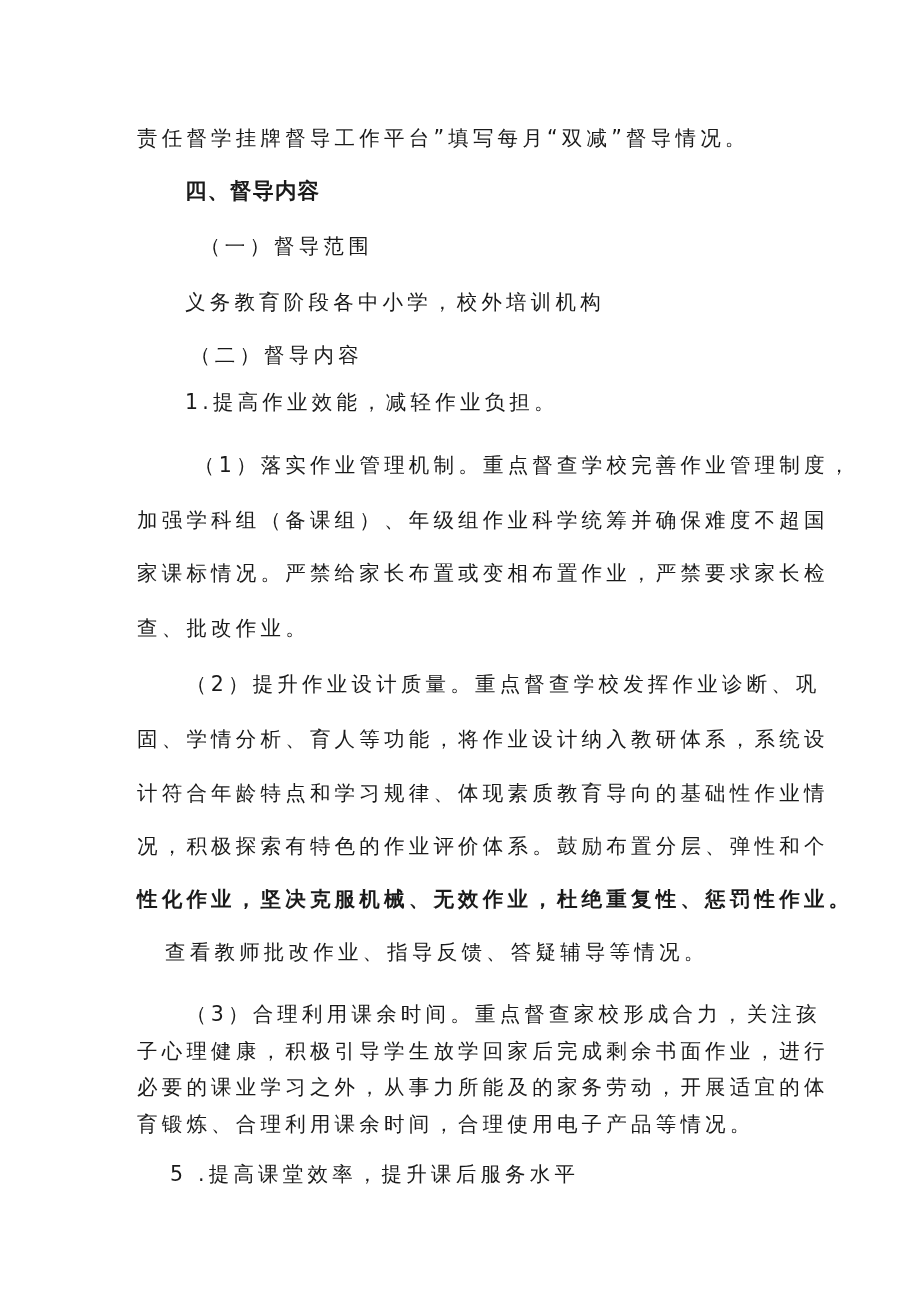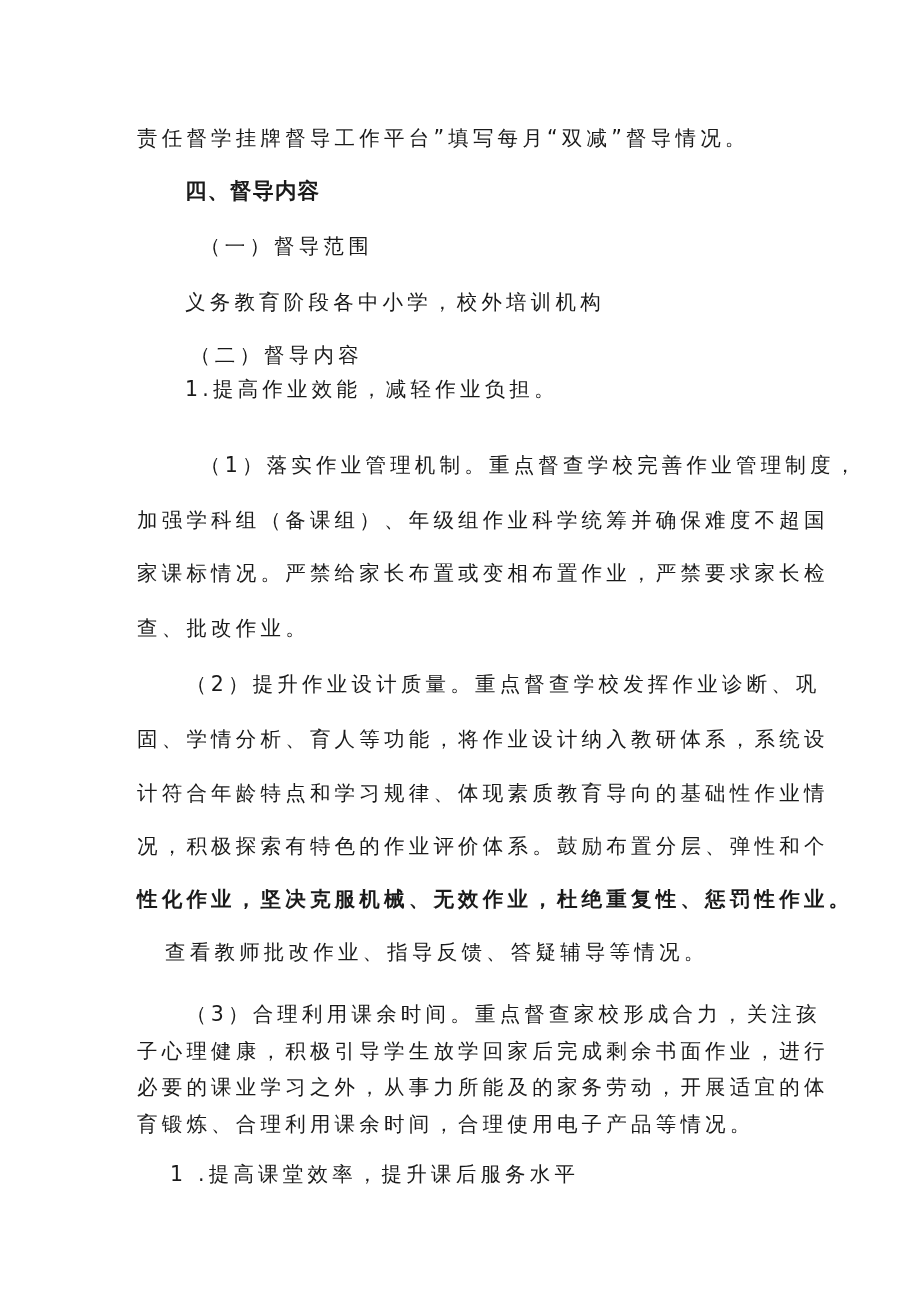--- a/index.html
+++ b/index.html
@@ -11,33 +11,33 @@
 </style>
 </head>
 <body>
 
 <div>
   <div class="line" style="left:137px; top:128px;">责任督学挂牌督导工作平台”填写每月“双减”督导情况。</div>
   <div class="line heading" style="left:185px; top:180px;">四、督导内容</div>
   <div class="line" style="left:200px; top:236px;">（一）督导范围</div>
   <div class="line" style="left:185px; top:292px;">义务教育阶段各中小学，校外培训机构</div>
   <div class="line" style="left:190px; top:345px;">（二）督导内容</div>
-  <div class="line" style="left:185px; top:379px;">1.提高作业效能，减轻作业负担。</div>
+  <div class="line" style="left:185px; top:392px;">1.提高作业效能，减轻作业负担。</div>
 
-  <div class="line" style="left:200px; top:455px;">（1）落实作业管理机制。重点督查学校完善作业管理制度，</div>
+  <div class="line" style="left:194px; top:455px;">（1）落实作业管理机制。重点督查学校完善作业管理制度，</div>
   <div class="line" style="left:137px; top:510px;">加强学科组（备课组）、年级组作业科学统筹并确保难度不超国</div>
   <div class="line" style="left:137px; top:563px;">家课标情况。严禁给家长布置或变相布置作业，严禁要求家长检</div>
   <div class="line" style="left:137px; top:618px;">查、批改作业。</div>
 
   <div class="line" style="left:186px; top:674px;">（2）提升作业设计质量。重点督查学校发挥作业诊断、巩</div>
   <div class="line" style="left:137px; top:729px;">固、学情分析、育人等功能，将作业设计纳入教研体系，系统设</div>
   <div class="line" style="left:137px; top:783px;">计符合年龄特点和学习规律、体现素质教育导向的基础性作业情</div>
   <div class="line" style="left:137px; top:836px;">况，积极探索有特色的作业评价体系。鼓励布置分层、弹性和个</div>
   <div class="line dense" style="left:137px; top:889px;font-weight:bold;">性化作业，坚决克服机械、无效作业，杜绝重复性、惩罚性作业。</div>
   <div class="line" style="left:137px; top:942px;margin-left:28px;">查看教师批改作业、指导反馈、答疑辅导等情况。</div>
 
   <div class="line" style="left:186px; top:1004px;">（3）合理利用课余时间。重点督查家校形成合力，关注孩</div>
   <div class="line" style="left:137px; top:1041px;text-align:right;">子心理健康，积极引导学生放学回家后完成剩余书面作业，进行</div>
   <div class="line" style="left:137px; top:1077px;">必要的课业学习之外，从事力所能及的家务劳动，开展适宜的体</div>
   <div class="line" style="left:137px; top:1114px;">育锻炼、合理利用课余时间，合理使用电子产品等情况。</div>
 
-  <div class="line" style="left:170px; top:1164px;">1 .提高课堂效率，提升课后服务水平</div>
+  <div class="line" style="left:170px; top:1164px;">5 .提高课堂效率，提升课后服务水平</div>
 </div>
 
 </body></html>

